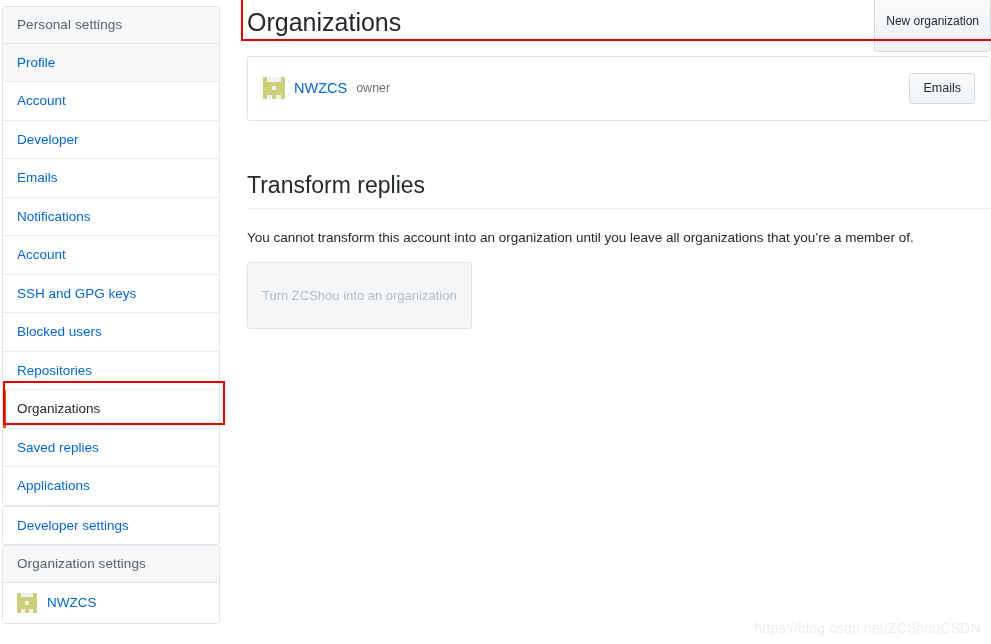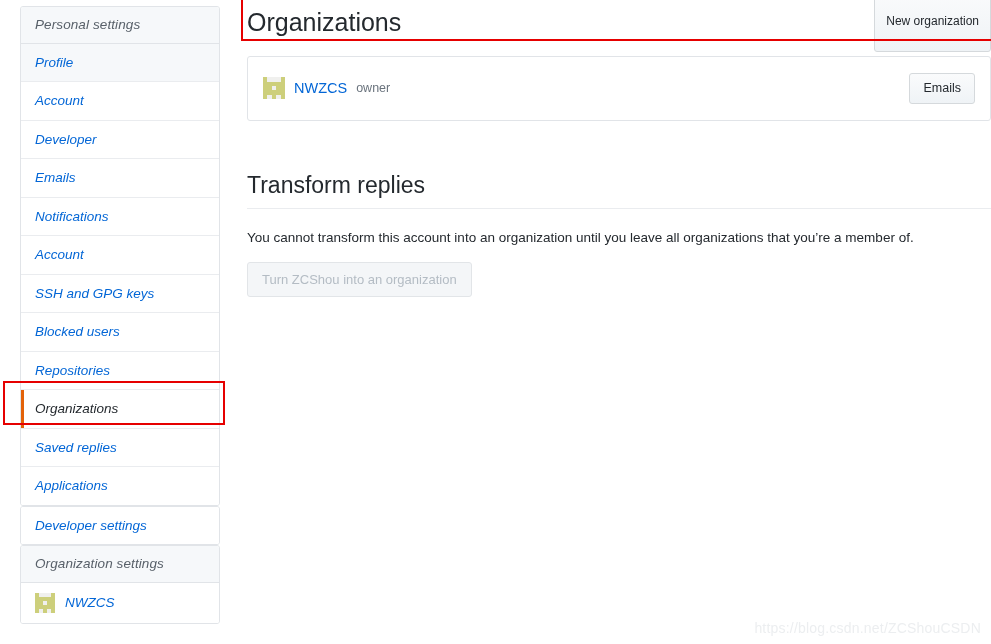--- a/index.html
+++ b/index.html
@@ -21,22 +21,21 @@
     background: #ffffff;
   }
 
   
   #sidebar {
     position: absolute;
     left: 0;
     top: 0;
     width: 226px;
     height: 644px;
-    padding: 6px 6px 0 20px;
-    font-style: italic;
+    padding: 6px 6px 0 2px;
   }
 
   .nav-group {
     border: 1px solid #e1e4e8;
     border-radius: 3px;
     background: #ffffff;
     overflow: hidden;
   }
   .nav-group + .nav-group { margin-top: 0; }
 
@@ -138,21 +137,21 @@
     cursor: pointer;
     white-space: nowrap;
   }
   .btn-leave { padding: 8px 13px; font-size: 12.5px; }
   .btn-disabled {
     color: #b4bcc4;
     background: #f4f6f8;
     border: 1px solid #e2e5e8;
     cursor: default;
     font-size: 13px;
-    padding: 10px 14px;
+    padding: 26px 14px;
   }
 
   .org-card {
     margin-top: 14px;
     border: 1px solid #e1e4e8;
     border-radius: 3px;
     background: #ffffff;
     padding: 16px 15px;
     display: flex;
     align-items: center;

